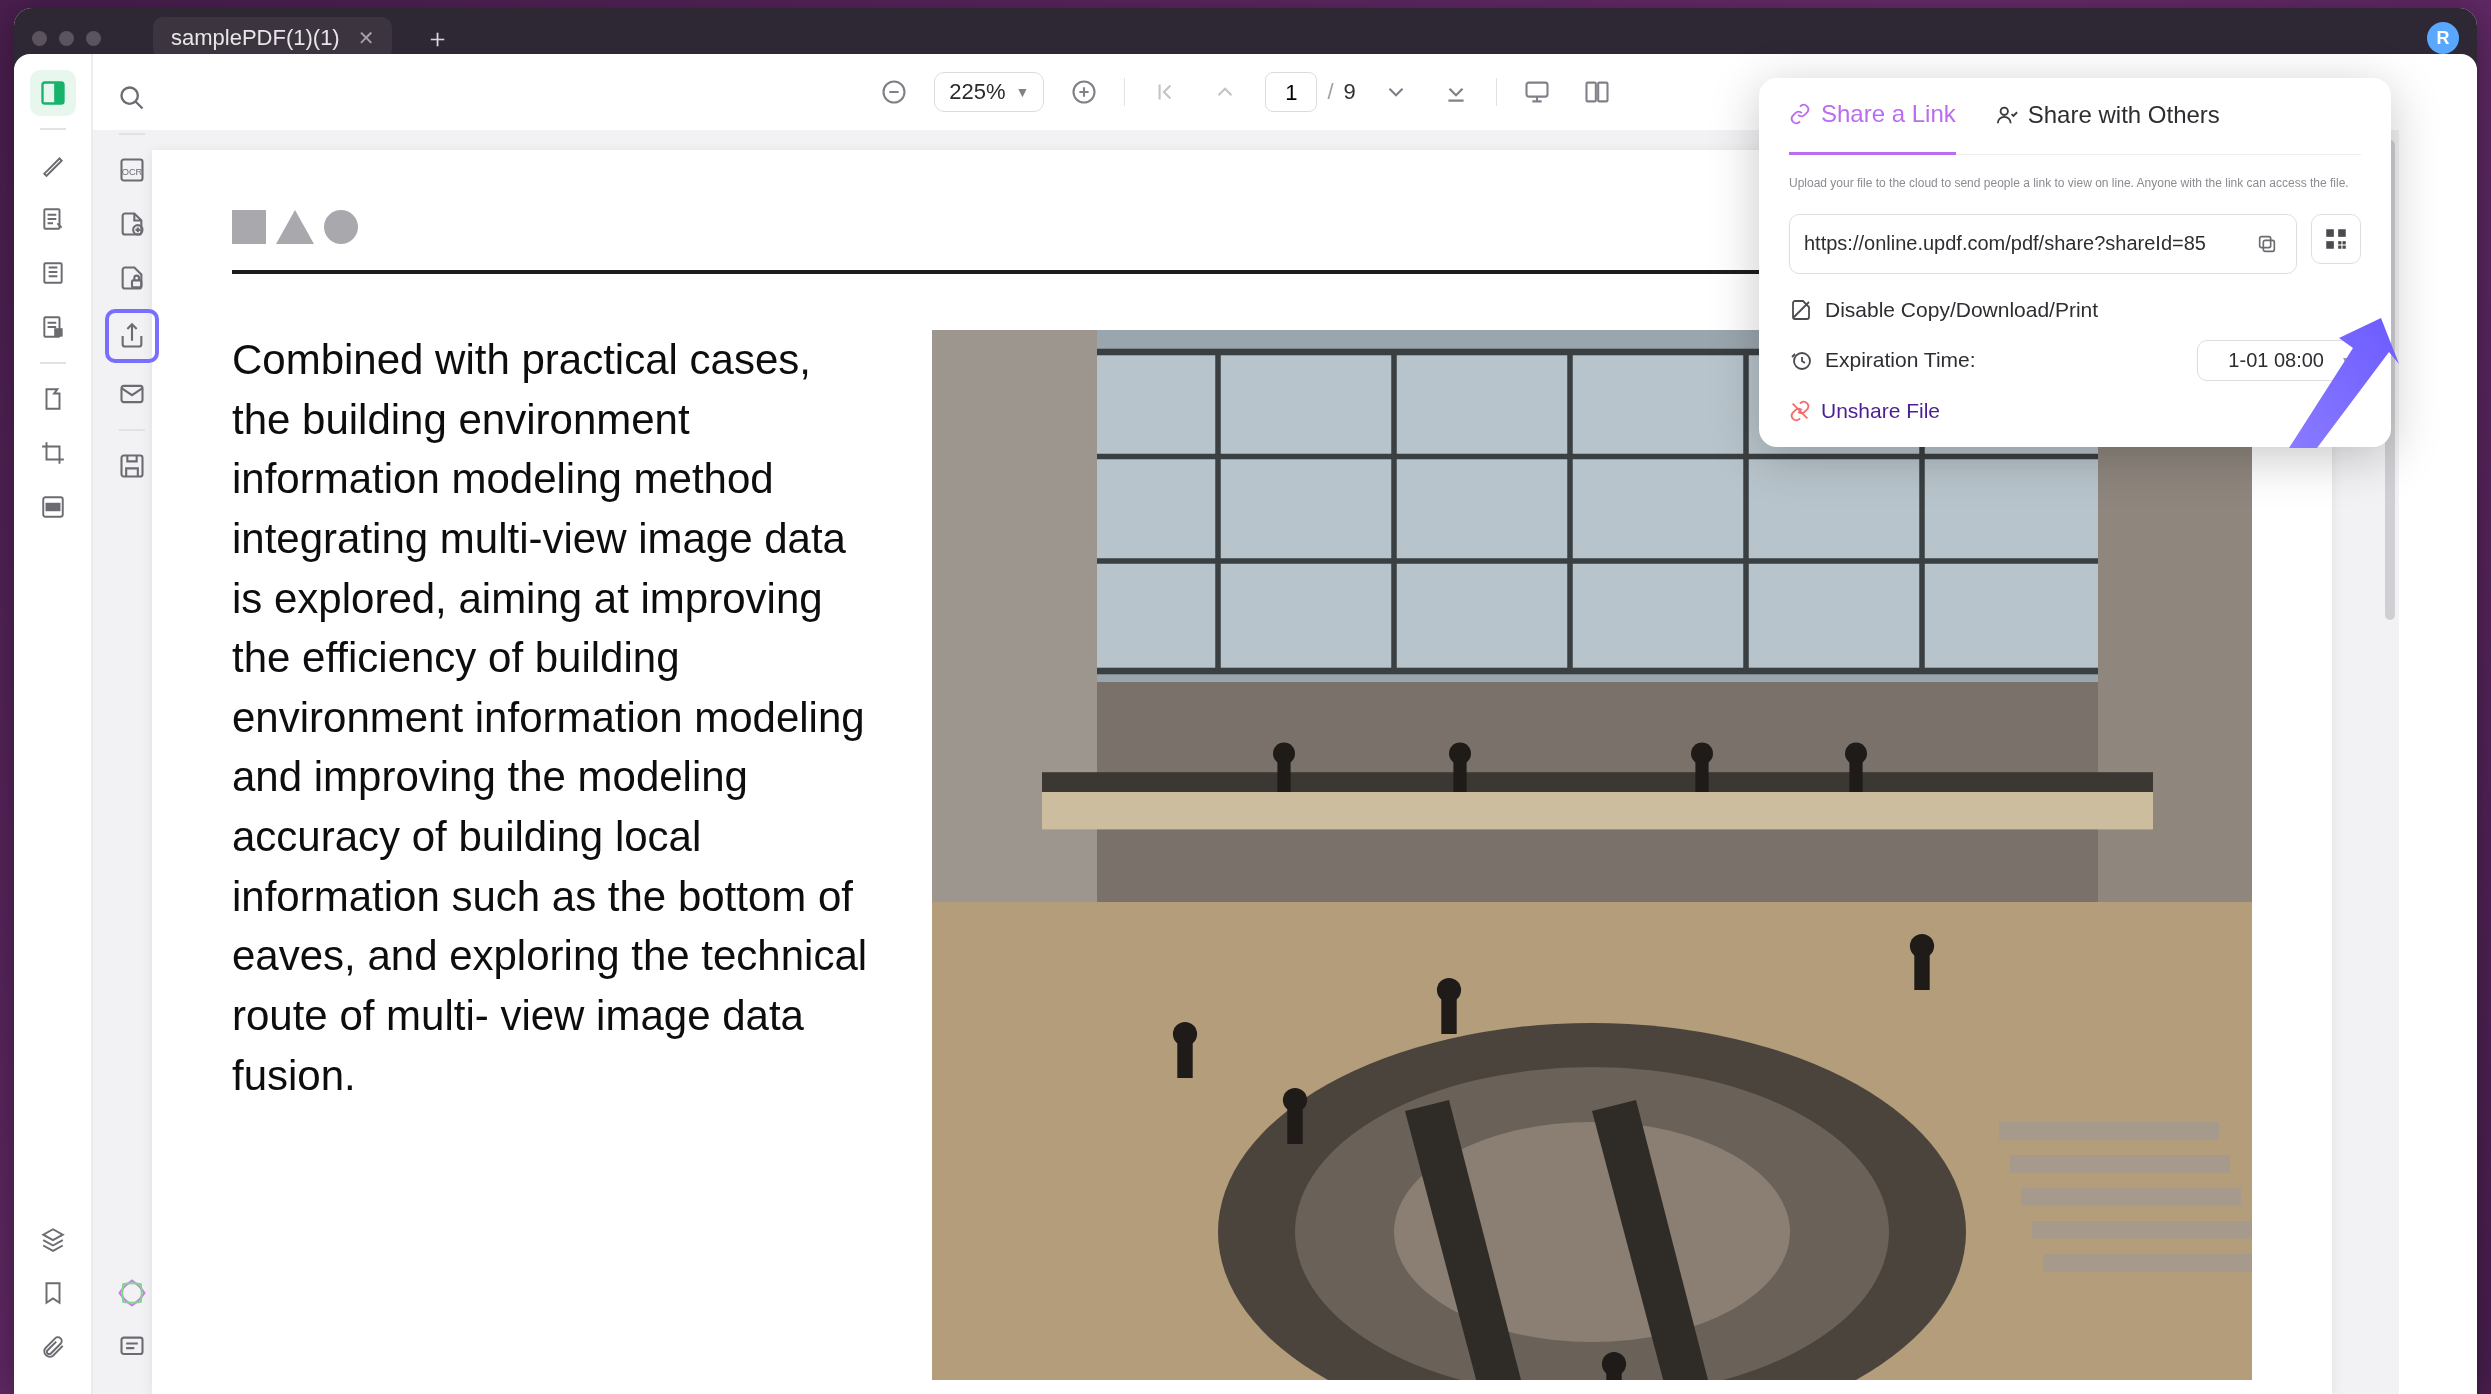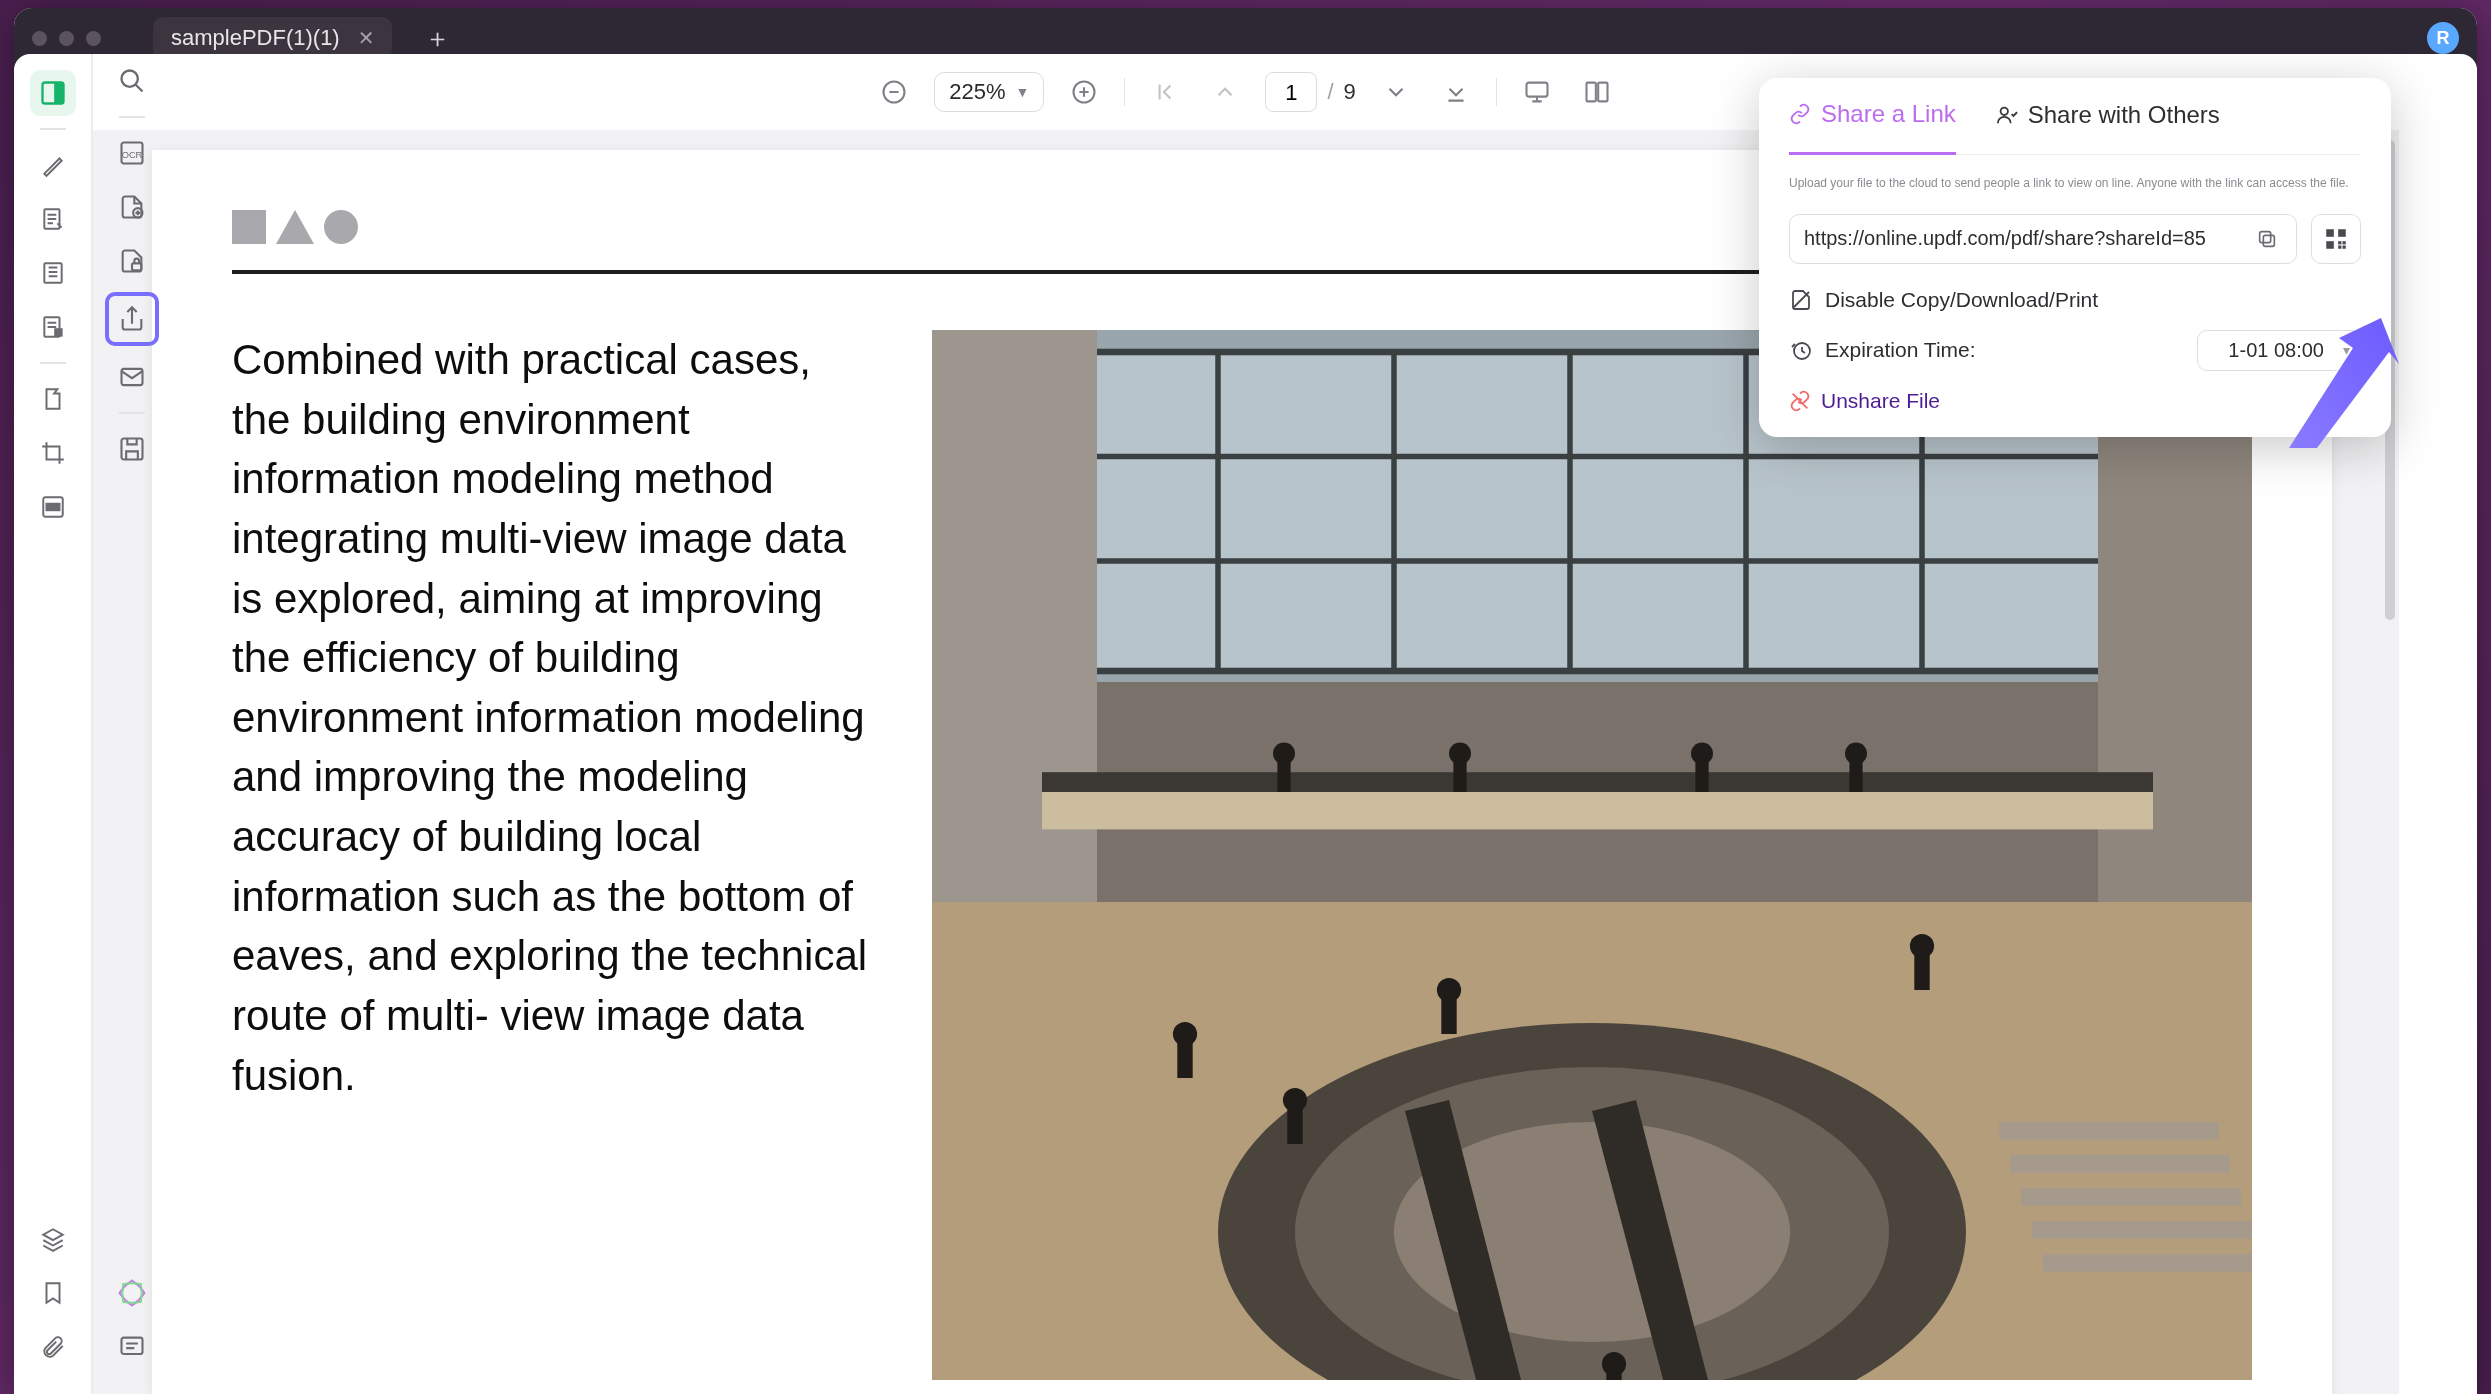--- a/index.html
+++ b/index.html
@@ -25,21 +25,21 @@
 .main { position: absolute; left: 0; right: 0; top: 46px; bottom: 0; display: flex; background: #fff; border-radius: 16px 16px 0 0; }
 
 
 .sidebar-left { width: 78px; flex: 0 0 78px; border-right: 1px solid #ececee; display: flex; flex-direction: column; align-items: center; padding-top: 16px; gap: 8px; }
 .sbtn { width: 46px; height: 46px; border-radius: 10px; display: flex; align-items: center; justify-content: center; cursor: pointer; }
 .sbtn.active { background: #e8f7ee; }
 .sdiv { width: 26px; height: 2px; background: #e2e2e6; margin: 4px 0; }
 .sidebar-left .spacer { flex: 1; }
 
 
-.sidebar-right { width: 78px; flex: 0 0 78px; border-left: 1px solid #ececee; display: flex; flex-direction: column; align-items: center; padding-top: 4px; gap: 8px; position: relative; }
+.sidebar-right { width: 78px; flex: 0 0 78px; border-left: 1px solid #ececee; display: flex; flex-direction: column; align-items: center; padding-top: 21px; gap: 8px; position: relative; }
 .sidebar-right .hl { border: 4px solid #7a6eff; border-radius: 10px; padding: 4px; }
 
 
 .toolbar { position: absolute; left: 78px; right: 78px; top: 0; height: 76px; display: flex; align-items: center; justify-content: center; gap: 20px; background: #fff; }
 .tbtn { width: 40px; height: 40px; display: flex; align-items: center; justify-content: center; cursor: pointer; color: #7a7a82; }
 .tdiv { width: 1px; height: 28px; background: #e2e2e6; }
 .zoom-sel { border: 1px solid #dcdcde; border-radius: 10px; padding: 6px 14px; font-size: 22px; display: flex; align-items: center; gap: 10px; color: #2b2b2d; cursor: pointer; }
 .page-ind { display: flex; align-items: center; gap: 10px; }
 .page-cur { border: 1px solid #dcdcde; border-radius: 8px; width: 52px; height: 40px; text-align: center; font-size: 22px; line-height: 40px; }
 .page-sep { color: #a0a0a6; font-size: 22px; }
@@ -60,21 +60,21 @@
 .page-img { flex: 1; height: 1050px; border-radius: 2px; position: relative; overflow: hidden; background: #6b6258; }
 .bldg { position: absolute; inset: 0; }
 
 
 .popover { position: absolute; right: 86px; top: 70px; width: 632px; background: #fff; border-radius: 18px; box-shadow: 0 10px 50px rgba(0,0,0,0.22); padding: 22px 30px 24px 30px; z-index: 50; }
 .pop-tabs { display: flex; gap: 40px; border-bottom: 1px solid #ececee; margin-bottom: 20px; padding-bottom: 0; }
 .pop-tab { display: flex; align-items: center; gap: 10px; font-size: 24px; padding-bottom: 24px; cursor: pointer; color: #2e2e32; }
 .pop-tab.active { color: #bb6cf0; border-bottom: 3px solid #bb6cf0; margin-bottom: -1px; }
 .pop-desc { color: #8b8b92; font-size: 12px; line-height: 1.4; margin-bottom: 22px; }
 .pop-linkrow { display: flex; gap: 14px; align-items: stretch; margin-bottom: 24px; }
-.link-box { flex: 1; border: 1px solid #dedee2; border-radius: 10px; padding: 0 14px; display: flex; align-items: center; height: 50px; gap: 10px; }
+.link-box { flex: 1; border: 1px solid #dedee2; border-radius: 10px; padding: 0 14px; display: flex; align-items: center; height: 60px; gap: 10px; }
 .link-text { flex: 1; font-size: 20px; color: #2e2e32; overflow: hidden; white-space: nowrap; text-overflow: ellipsis; }
 .link-copy { width: 30px; height: 30px; display: flex; align-items: center; justify-content: center; cursor: pointer; }
 .qr-btn { width: 50px; height: 50px; border: 1px solid #dedee2; border-radius: 10px; display: flex; align-items: center; justify-content: center; cursor: pointer; }
 .pop-row { display: flex; align-items: center; gap: 12px; font-size: 21px; color: #2e2e32; margin-bottom: 18px; }
 .pop-row .label { flex: 0 0 auto; }
 .pop-row .grow { flex: 1; }
 .exp-sel { border: 1px solid #dedee2; border-radius: 10px; padding: 8px 36px 8px 30px; font-size: 20px; position: relative; cursor: pointer; }
 .exp-sel::after { content: "▾"; position: absolute; right: 10px; top: 50%; transform: translateY(-50%); color: #9a9aa0; font-size: 14px; }
 .unshare { display: flex; align-items: center; gap: 10px; color: #4c1d95; font-size: 21px; cursor: pointer; }
 

